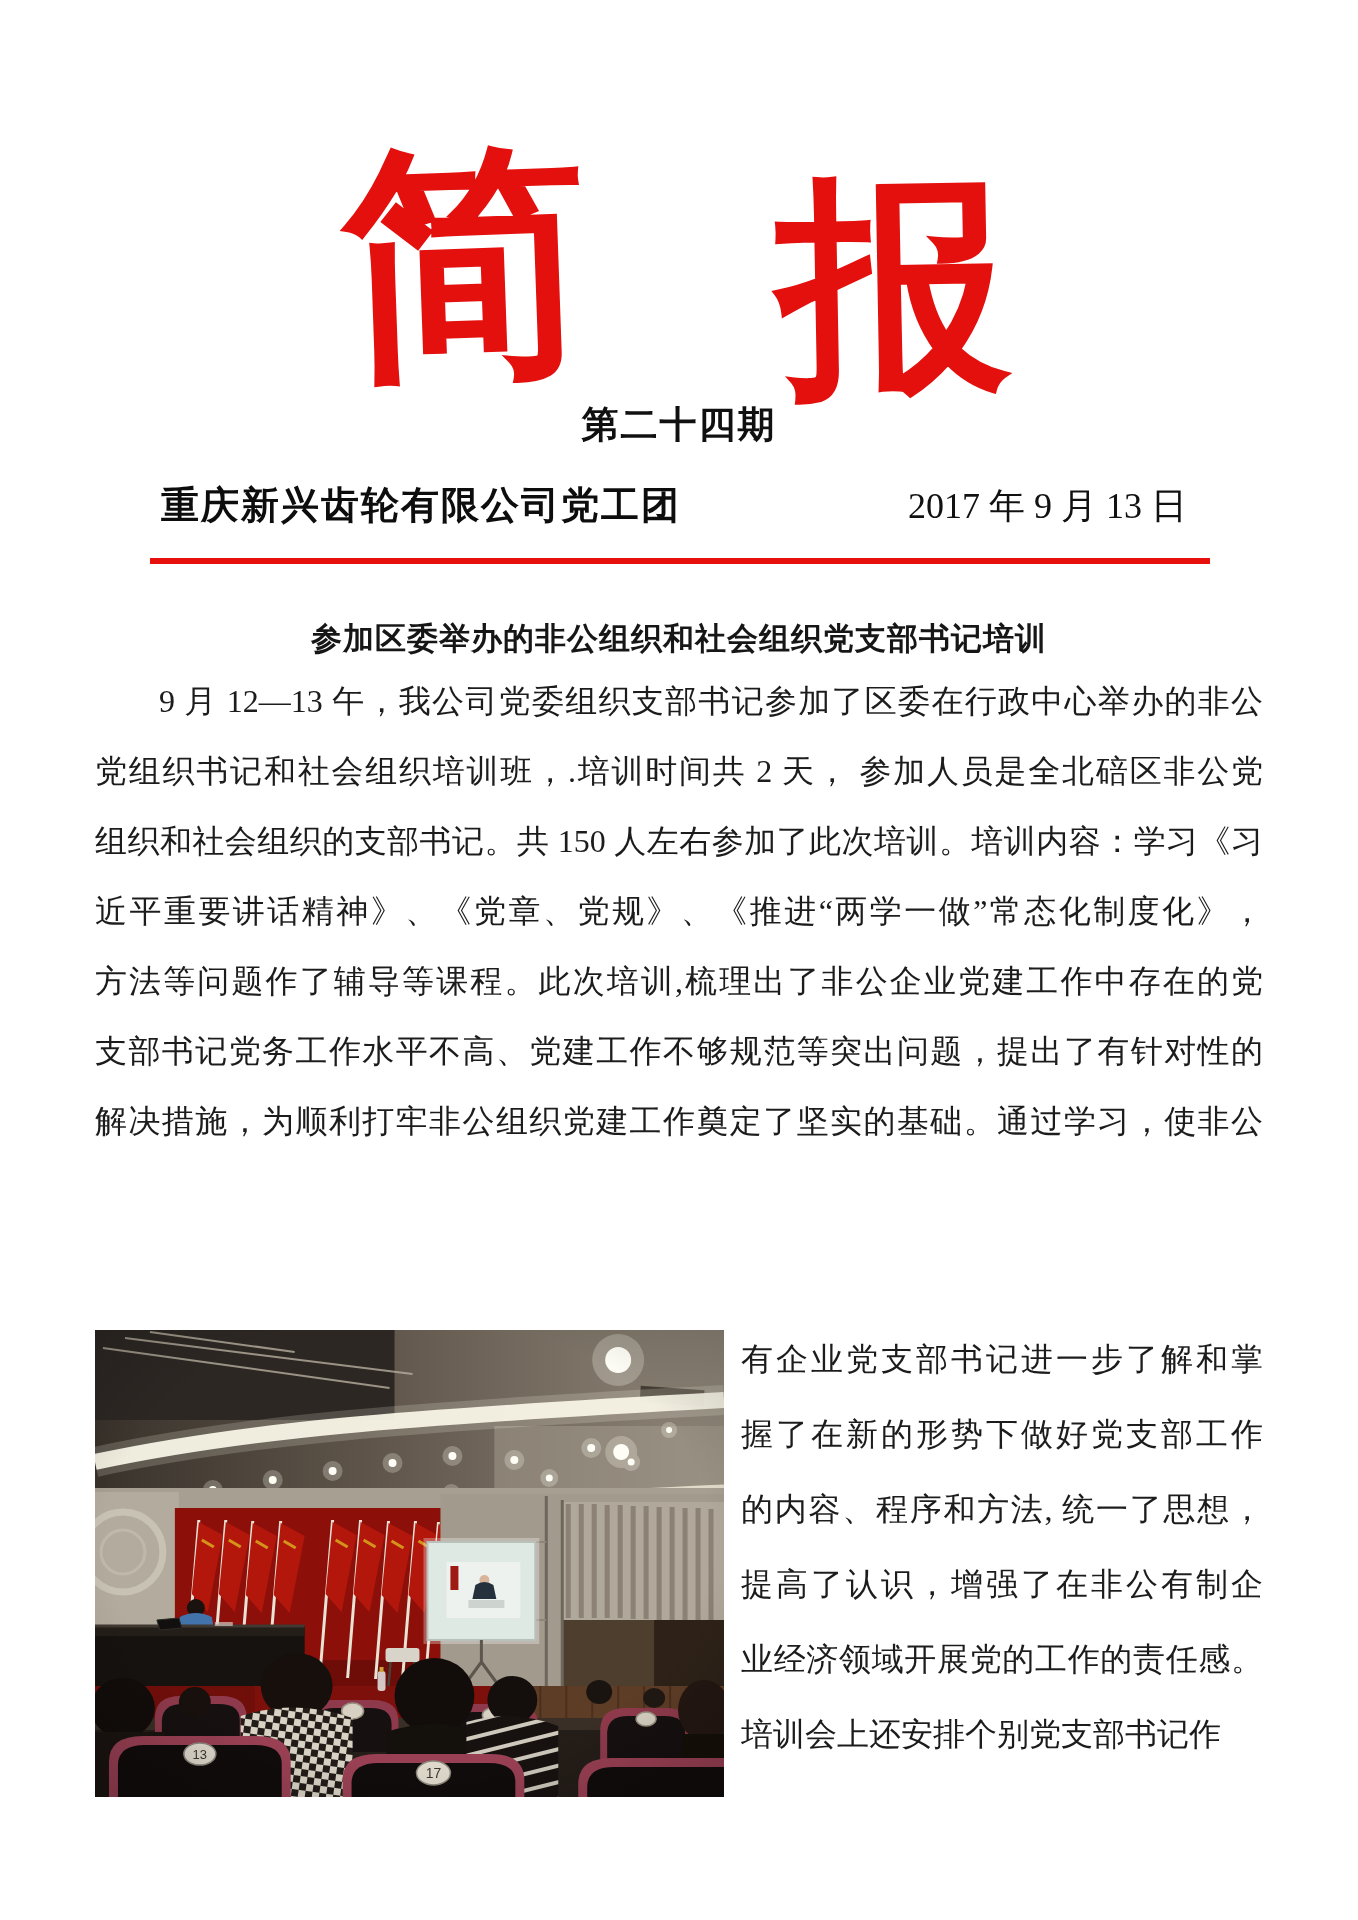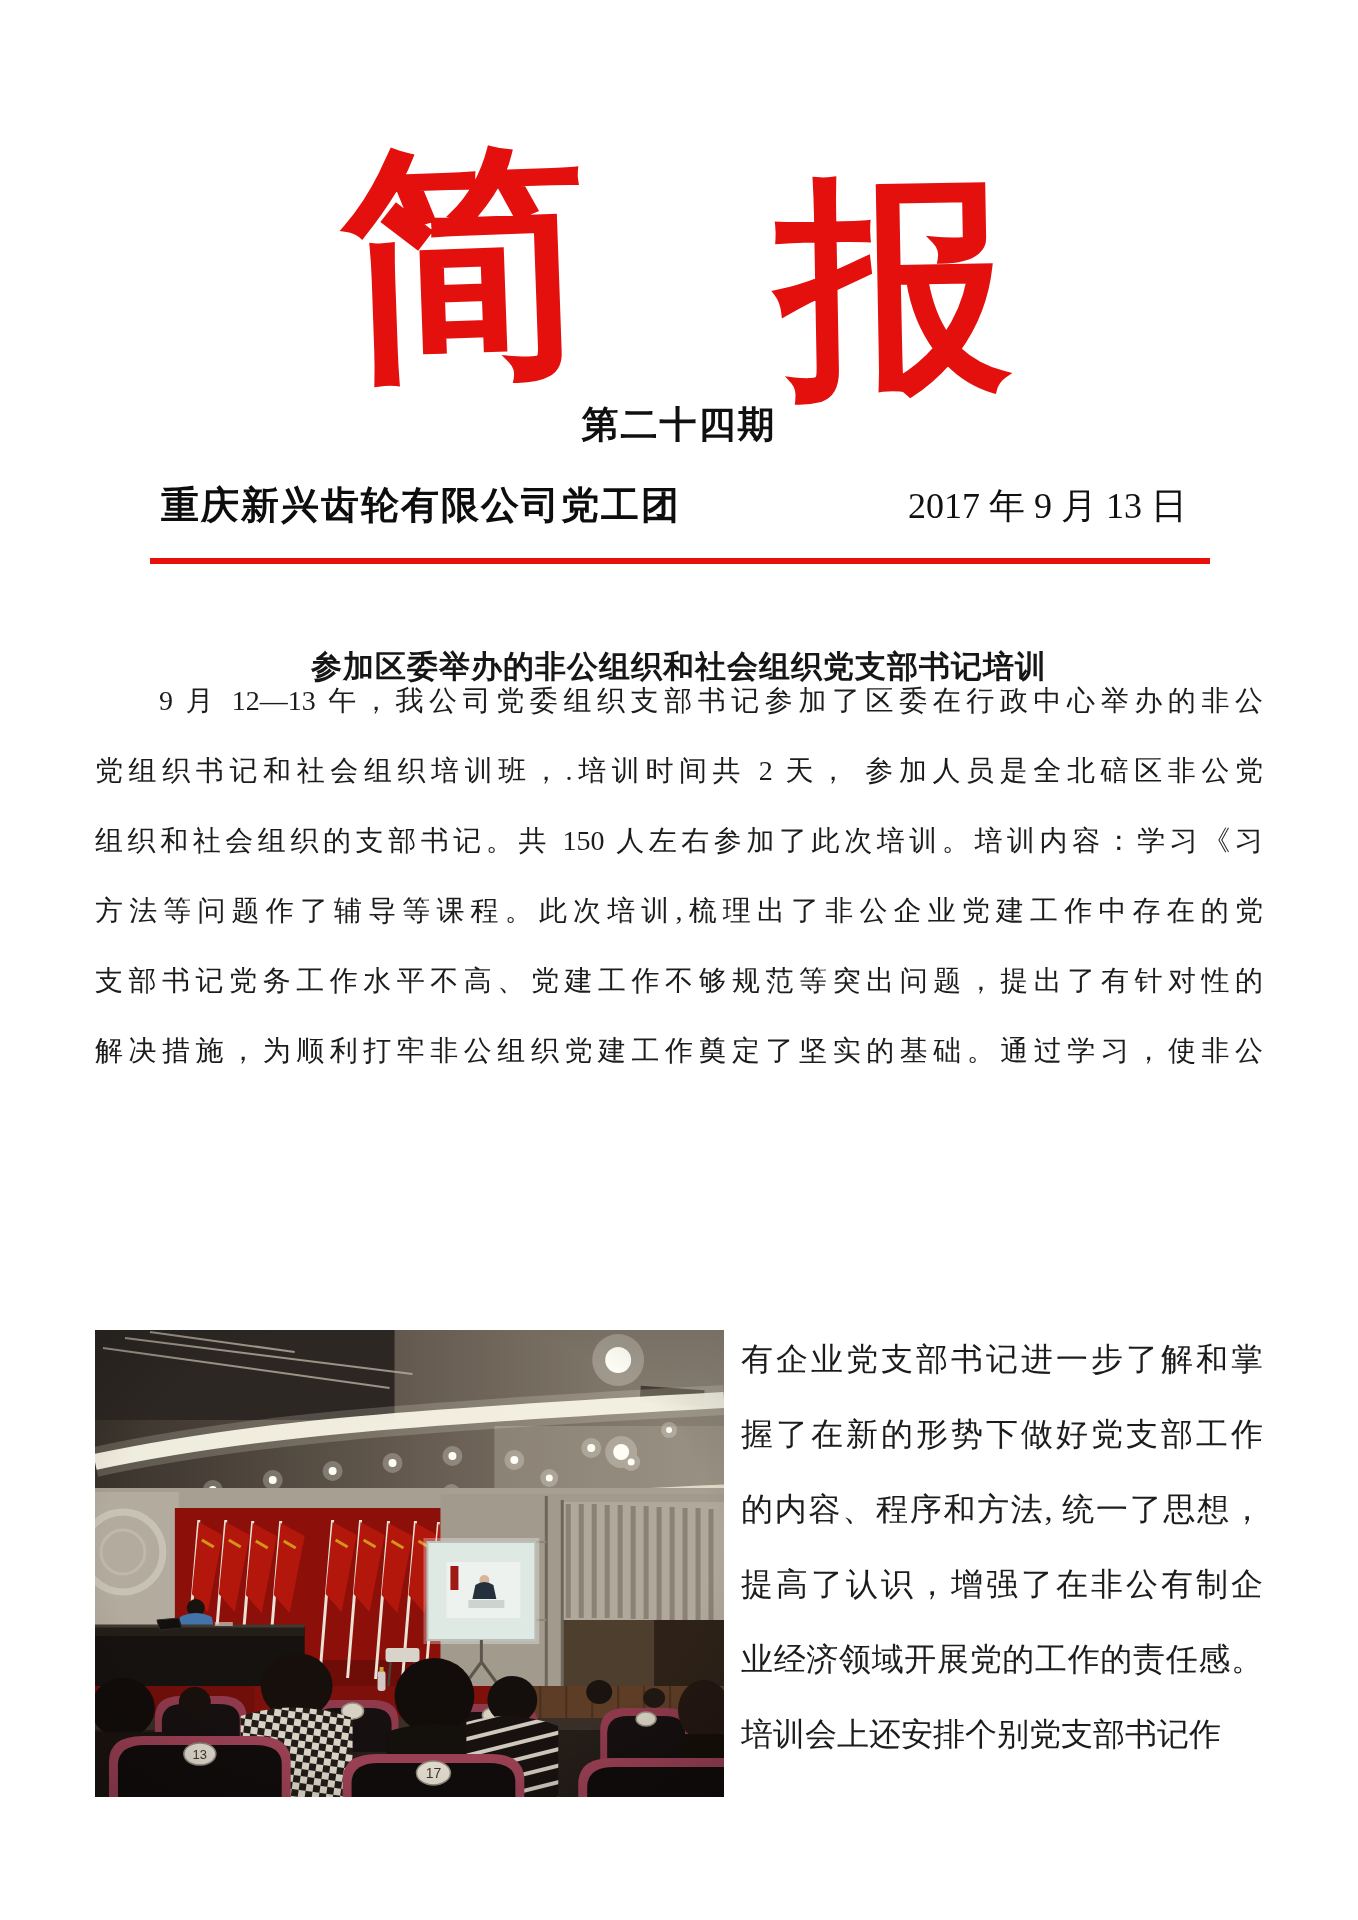--- a/index.html
+++ b/index.html
@@ -20,24 +20,24 @@
   .pub-row{position:absolute;top:480px;left:95px;width:1168px;display:flex;
     justify-content:space-between;align-items:baseline;}
   .publisher{padding-left:66px;font-family:"Liberation Sans","DejaVu Sans",sans-serif;
     font-weight:bold;font-size:38px;letter-spacing:2px;color:#0d0d0d;}
   .date{padding-right:76px;font-size:36px;color:#111;text-align:center;}
   
   .rule{position:absolute;top:558px;left:150px;width:1060px;height:6px;background:#e8100c;}
   
   .article-title{position:absolute;top:618px;left:0;width:100%;text-align:center;
     font-family:"Liberation Sans","DejaVu Sans",sans-serif;font-weight:bold;
-    font-size:31px;letter-spacing:1px;color:#161616;margin-top:28px;}
+    font-size:31px;letter-spacing:1px;color:#161616;}
   
   .body-block{position:absolute;top:666px;left:95px;width:1168px;}
-  .body-line{font-size:28px;line-height:70px;color:#1c1c1c;
+  .body-line{font-size:32px;line-height:70px;color:#1c1c1c;
     text-align:justify;text-align-last:justify;}
   .body-line:first-child{text-indent:64px;}
   
   .wrap-block{position:absolute;top:1322px;left:95px;width:1168px;}
   .photo-fig{float:left;width:629px;height:467px;margin:8px 17px 0 0;background:#3a332c;}
   .photo-fig svg{display:block;width:100%;height:100%;}
   .wrap-line{font-size:32px;line-height:75px;color:#1c1c1c;
     text-align:justify;text-align-last:justify;}
   .wrap-line:last-child{text-align-last:left;}
 </style>
@@ -57,20 +57,21 @@
   </div>
 
   <div class="rule"></div>
 
   <div class="article-title">参加区委举办的非公组织和社会组织党支部书记培训</div>
 
   <div class="body-block">
       <div class="body-line">9 月 12—13 午，我公司党委组织支部书记参加了区委在行政中心举办的非公</div>
       <div class="body-line">党组织书记和社会组织培训班，.培训时间共 2 天， 参加人员是全北碚区非公党</div>
       <div class="body-line">组织和社会组织的支部书记。共 150 人左右参加了此次培训。培训内容：学习《习</div>
+      <div class="body-line">近平重要讲话精神》、《党章、党规》、《推进“两学一做”常态化制度化》，</div>
       <div class="body-line">方法等问题作了辅导等课程。此次培训,梳理出了非公企业党建工作中存在的党</div>
       <div class="body-line">支部书记党务工作水平不高、党建工作不够规范等突出问题，提出了有针对性的</div>
       <div class="body-line">解决措施，为顺利打牢非公组织党建工作奠定了坚实的基础。通过学习，使非公</div>
     </div>
 
   <div class="wrap-block">
     <div class="photo-fig">
       <svg viewBox="0 0 630 467" preserveAspectRatio="none">
         <defs>
           <linearGradient id="ceil" x1="0" y1="0" x2="1" y2="0">

